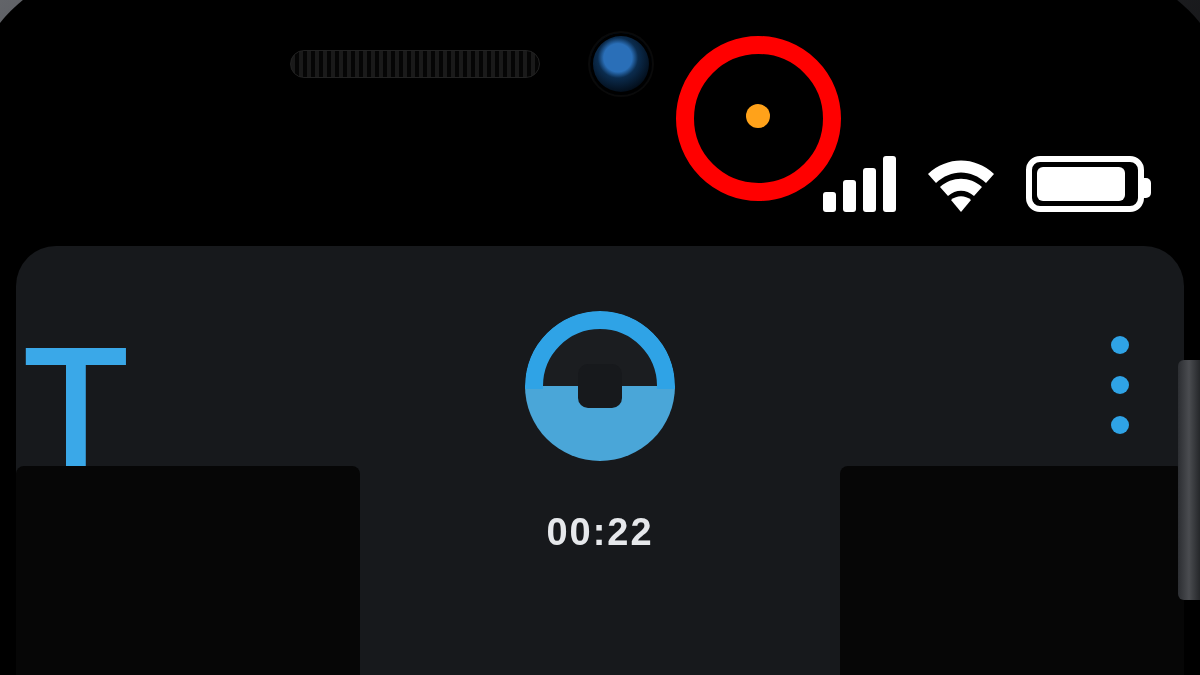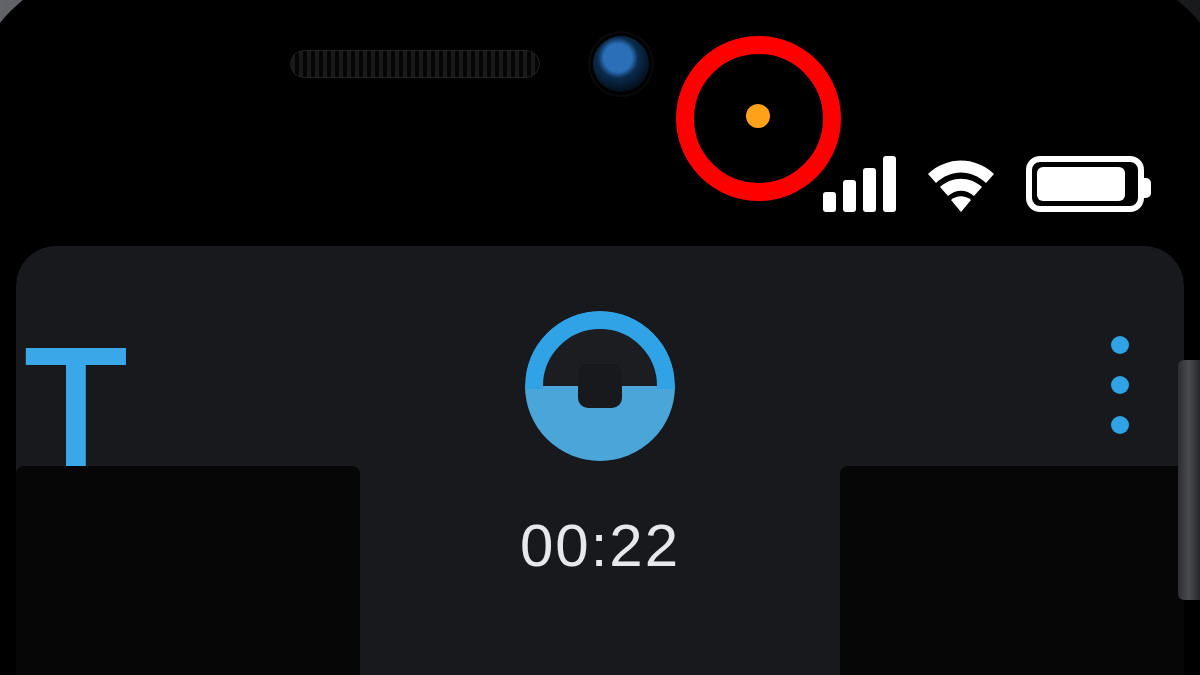--- a/index.html
+++ b/index.html
@@ -266,22 +266,22 @@
       border-radius:8px;
     }
     .timer-wrap{
       flex:0 0 360px;
       display:flex;
       align-items:flex-start;
       justify-content:center;
       padding-top:45px;
     }
     .timer{
-      font-size:60px;
-      font-weight:400;
+      font-size:38px;
+      font-weight:700;
       color:#e6e8eb;
       letter-spacing:2px;
       font-variant-numeric: tabular-nums;
       filter: blur(0.5px);
     }
 
     
     .side-button{
       position:absolute;
       right:0;

